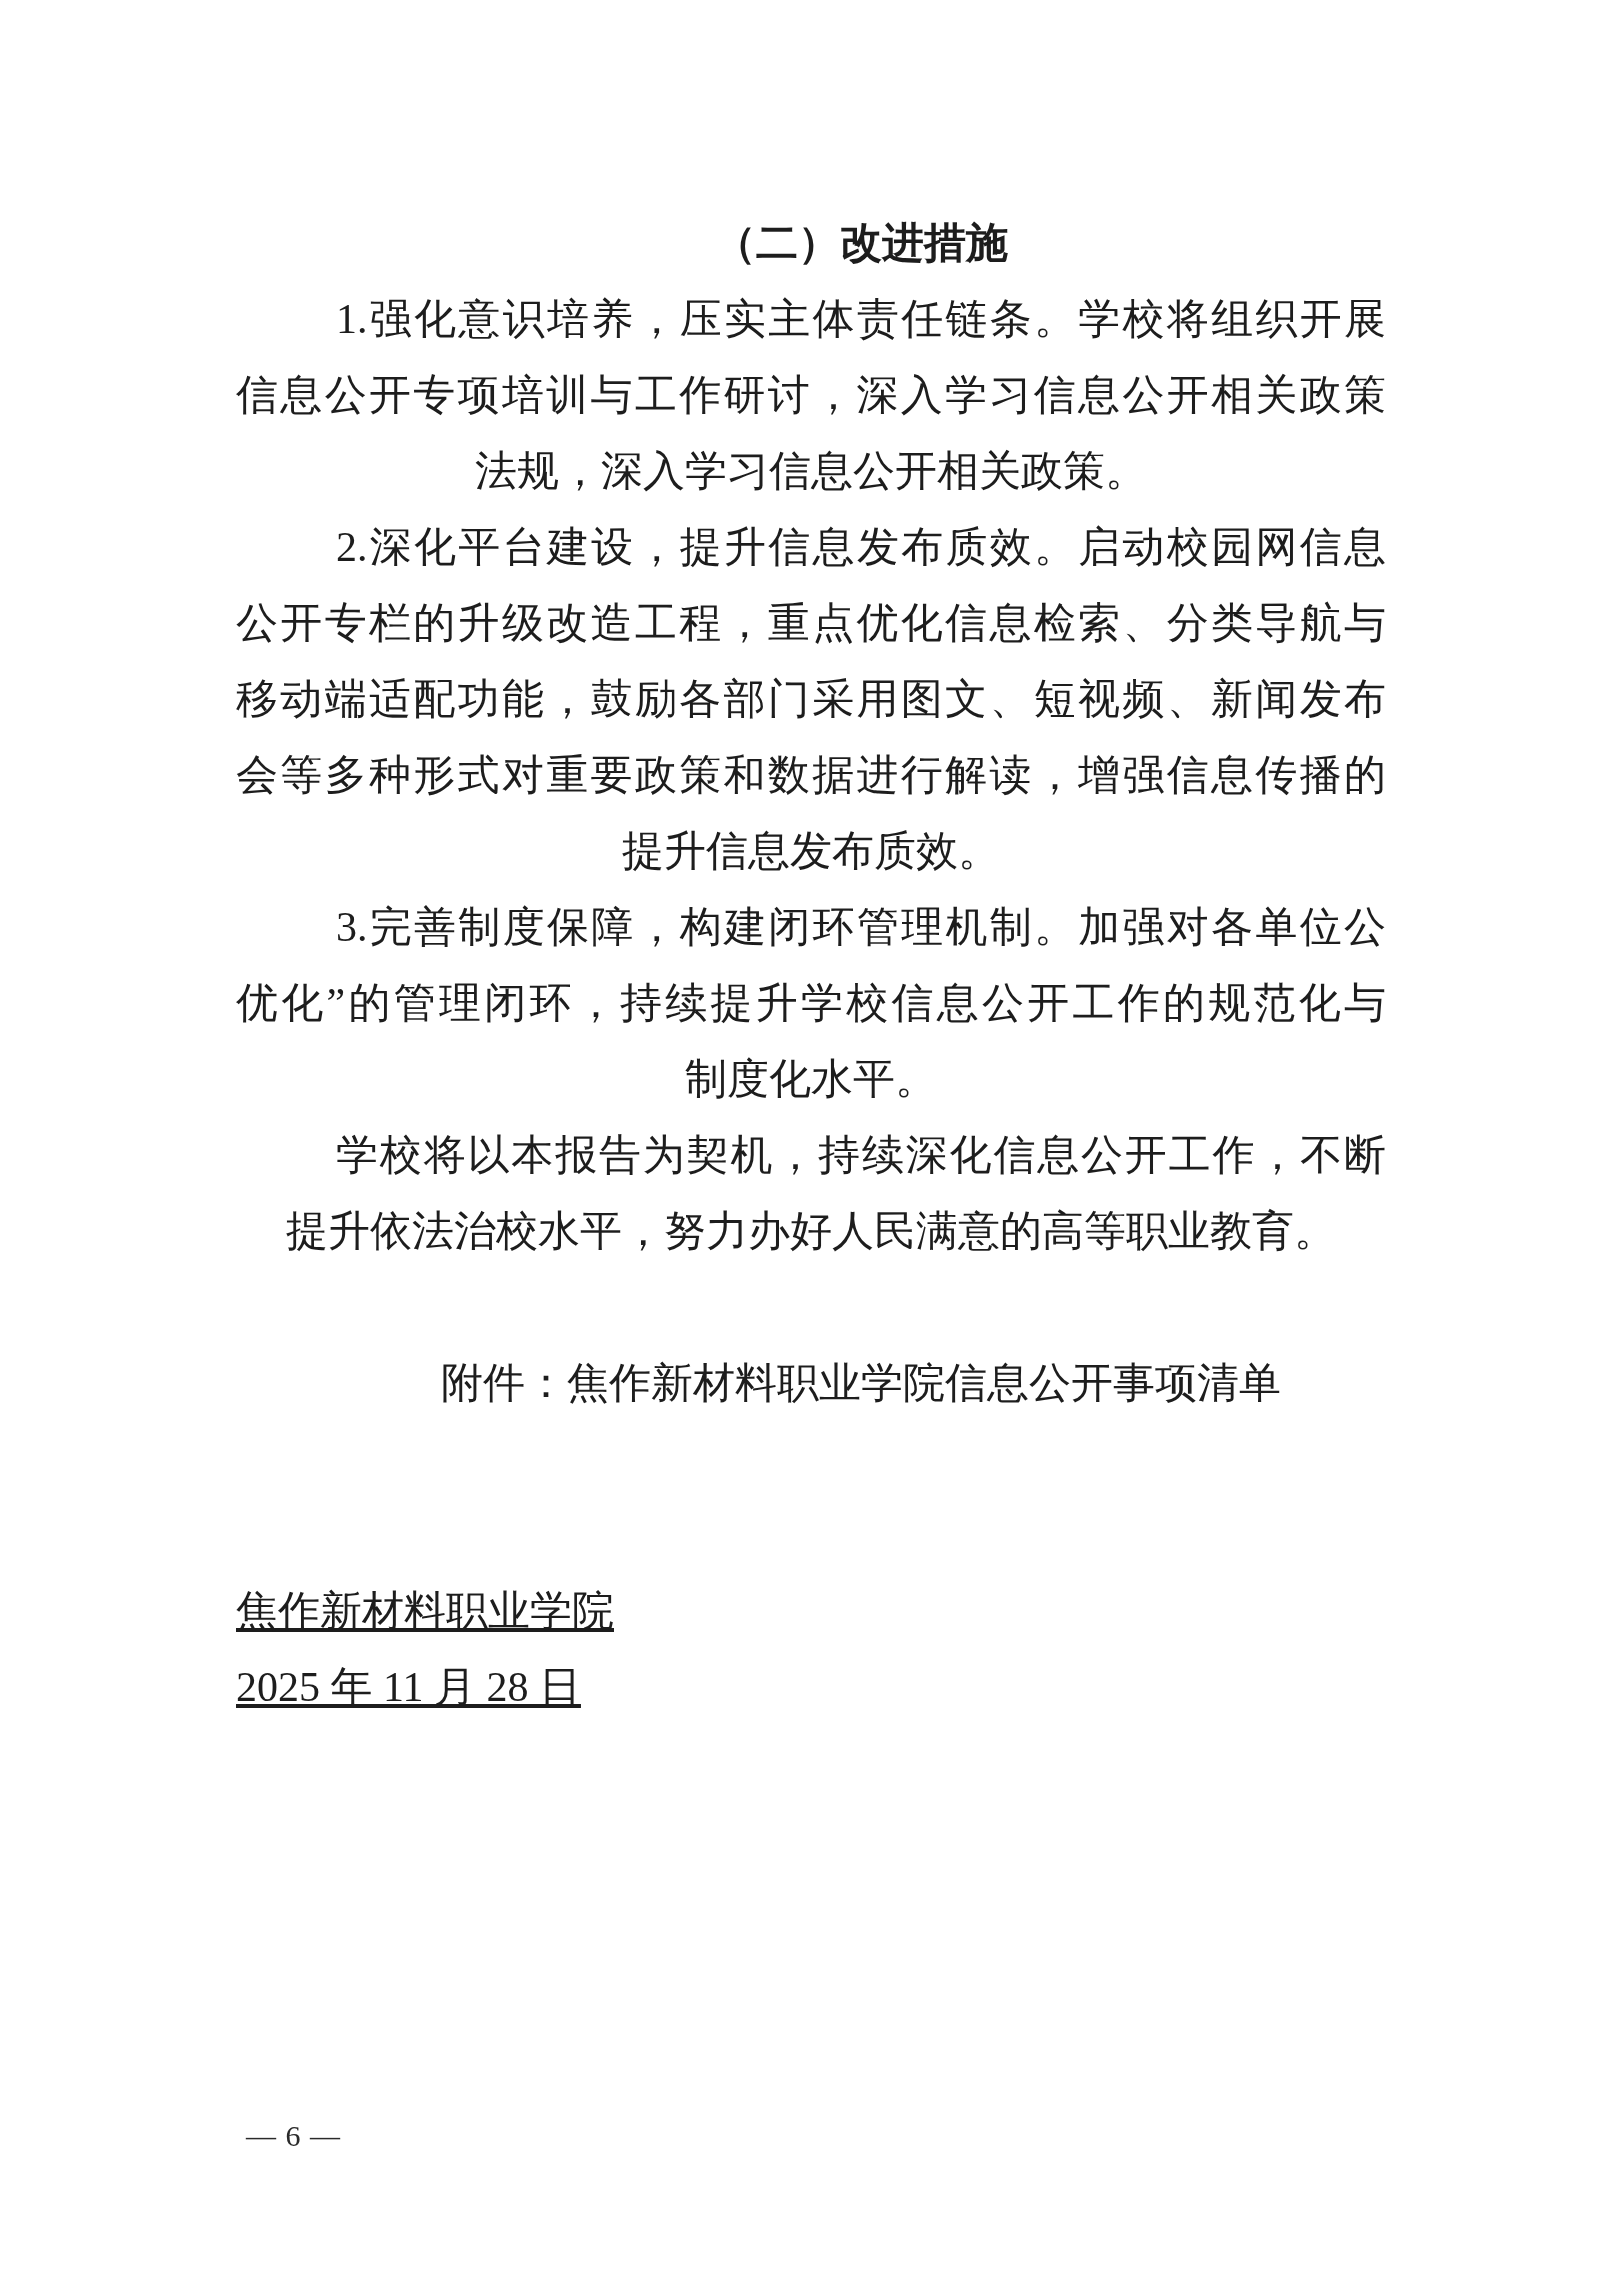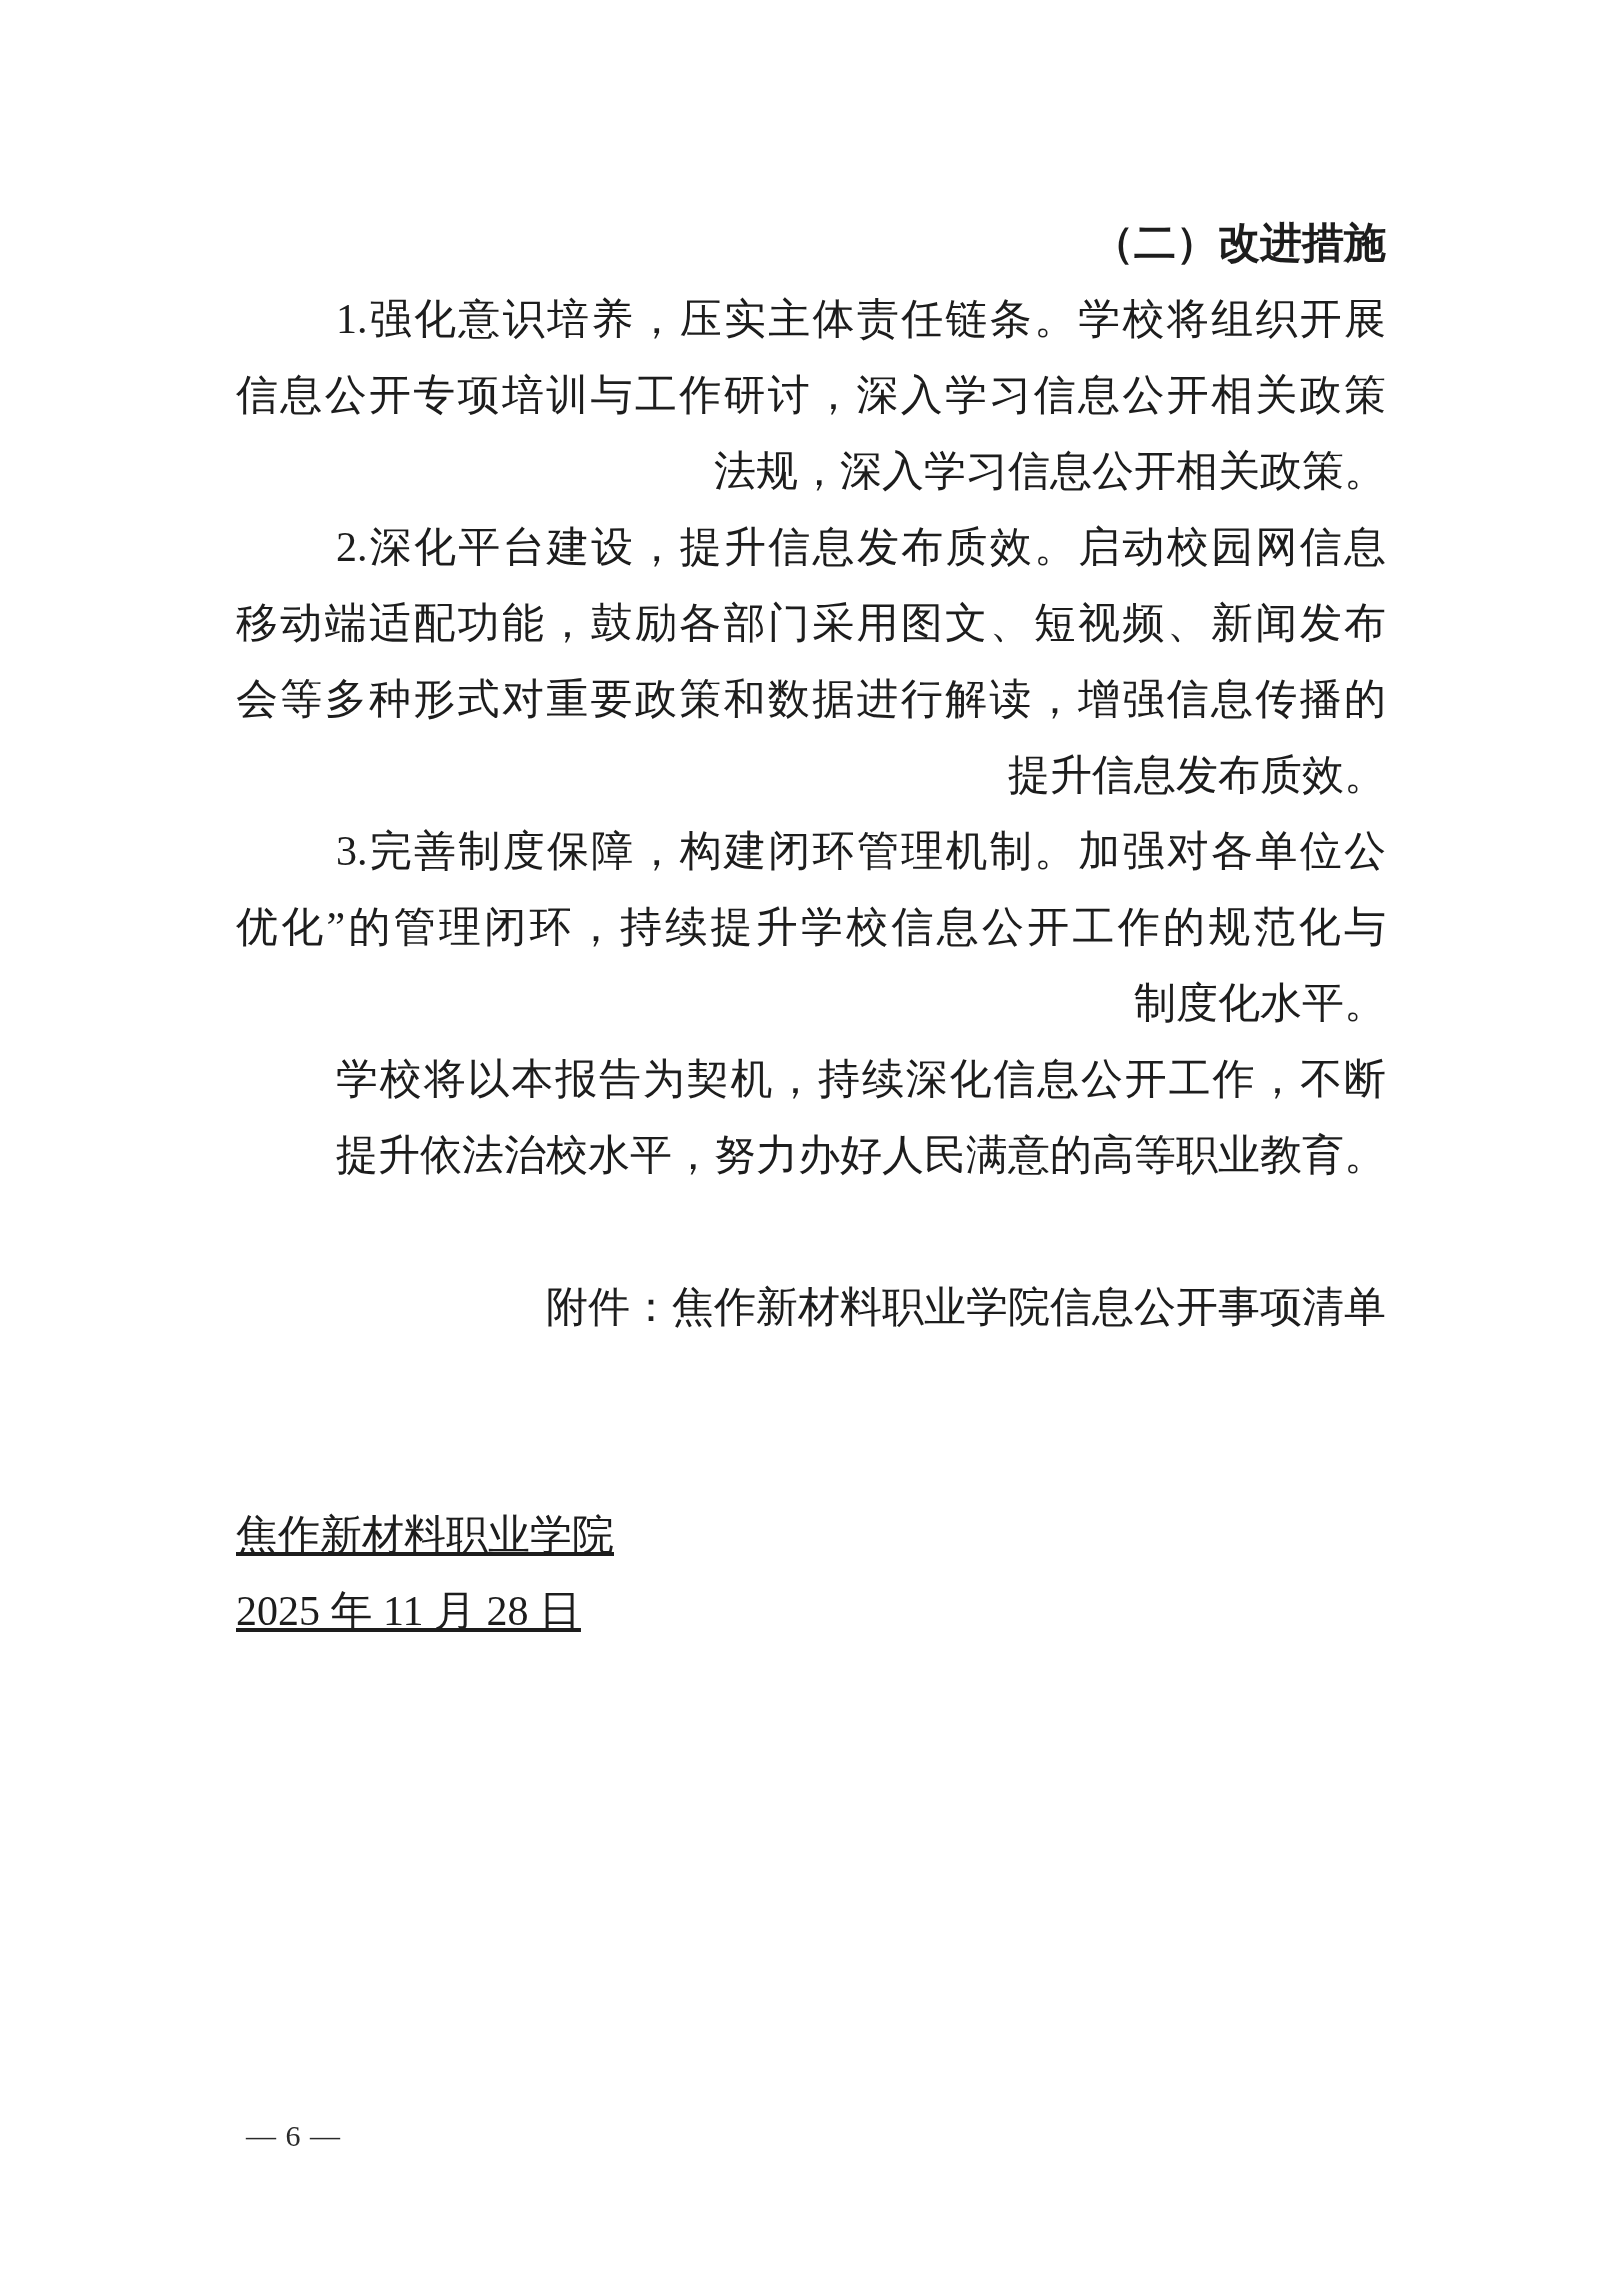--- a/index.html
+++ b/index.html
@@ -19,21 +19,21 @@
   .content {
     position: absolute;
     left: 236px;
     top: 205px;
     width: 1150px;
   }
   .line {
     font-size: 42px;
     line-height: 76px;
     height: 76px;
-    text-align: right;
+    text-align: center;
   }
   
   .j {
     text-align: justify;
     text-align-last: justify;
     text-justify: distribute;
   }
   
   .ind {
     text-indent: 100px;
@@ -72,20 +72,21 @@
     <div class="line heading ind">（二）改进措施</div>
 
     <div>
       <div class="line j ind">1.强化意识培养，压实主体责任链条。学校将组织开展</div>
       <div class="line j">信息公开专项培训与工作研讨，深入学习信息公开相关政策</div>
       <div class="line">法规，深入学习信息公开相关政策。</div>
     </div>
 
     <div>
       <div class="line j ind">2.深化平台建设，提升信息发布质效。启动校园网信息</div>
+      <div class="line j">公开专栏的升级改造工程，重点优化信息检索、分类导航与</div>
       <div class="line j">移动端适配功能，鼓励各部门采用图文、短视频、新闻发布</div>
       <div class="line j">会等多种形式对重要政策和数据进行解读，增强信息传播的</div>
       <div class="line">提升信息发布质效。</div>
     </div>
 
     <div>
       <div class="line j ind">3.完善制度保障，构建闭环管理机制。加强对各单位公</div>
       <div class="line j">优化”的管理闭环，持续提升学校信息公开工作的规范化与</div>
       <div class="line">制度化水平。</div>
     </div>

